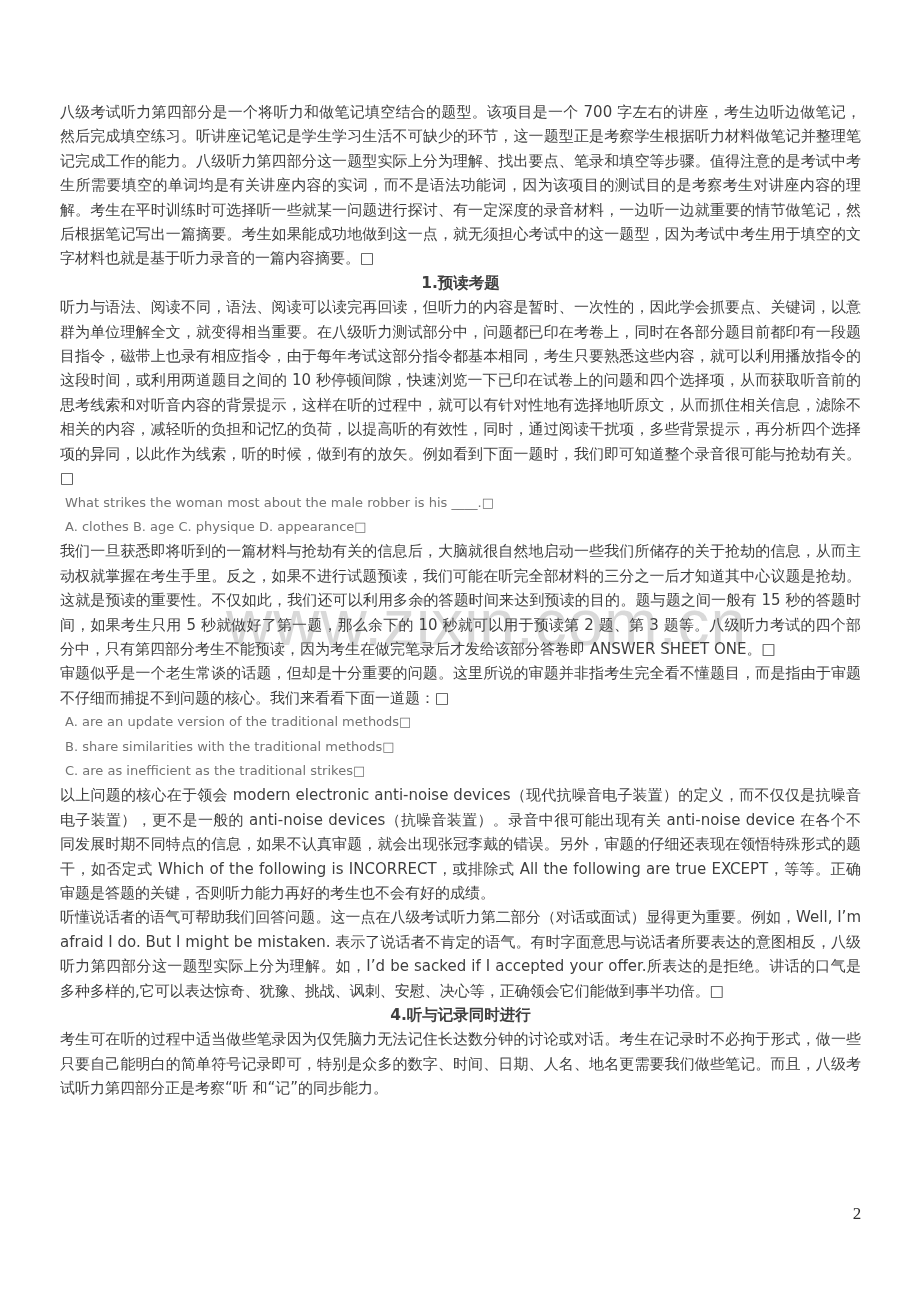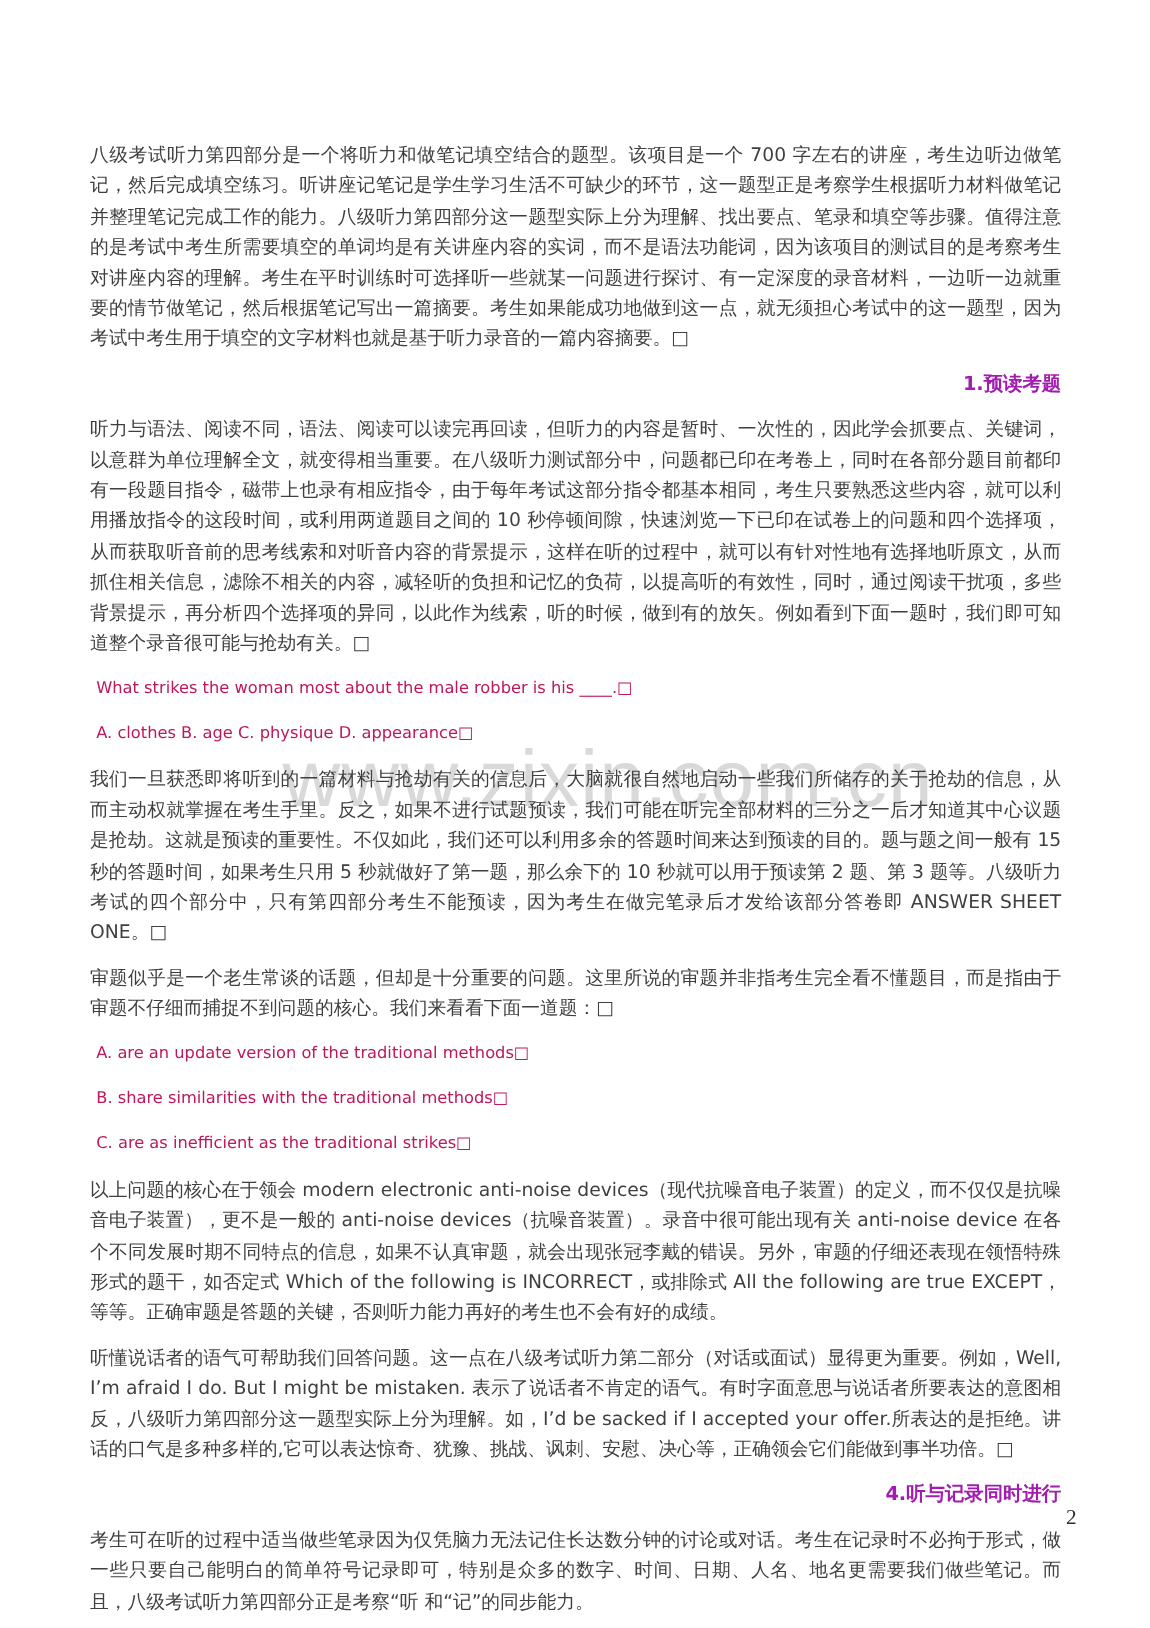--- a/index.html
+++ b/index.html
@@ -37,34 +37,34 @@
     left: 60px;
     top: 100px;
     width: 801px;
     z-index: 2;
     color: #3f3f3f;
     font-size: 15px;
     line-height: 24.4px;
     text-align: justify;
   }
   .doc-body p {
-    margin: 12px;
+    margin: 0;
     padding: 0;
   }
   .doc-body p.h {
     font-weight: bold;
-    color: #a21caf;
-    text-align: right;
+    color: #404040;
+    text-align: center;
     font-size: 15.5px;
   }
   .doc-body p.en {
     text-align: left;
     font-size: 13px;
     padding-left: 5px;
-    color: #be185d;
+    color: #737373;
   }
   .page-number {
     position: absolute;
     left: 845px;
     top: 1204px;
     width: 24px;
     z-index: 2;
     text-align: center;
     color: #2e2e2e;
     font-size: 17px;

